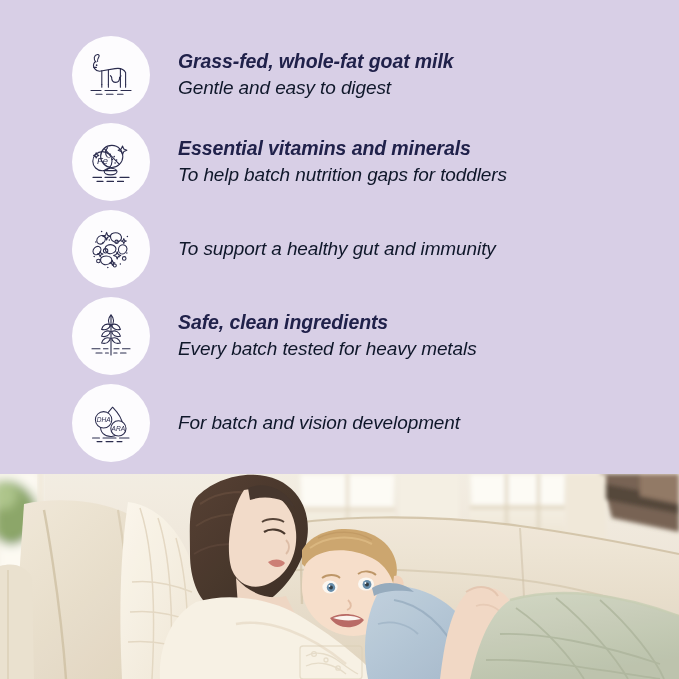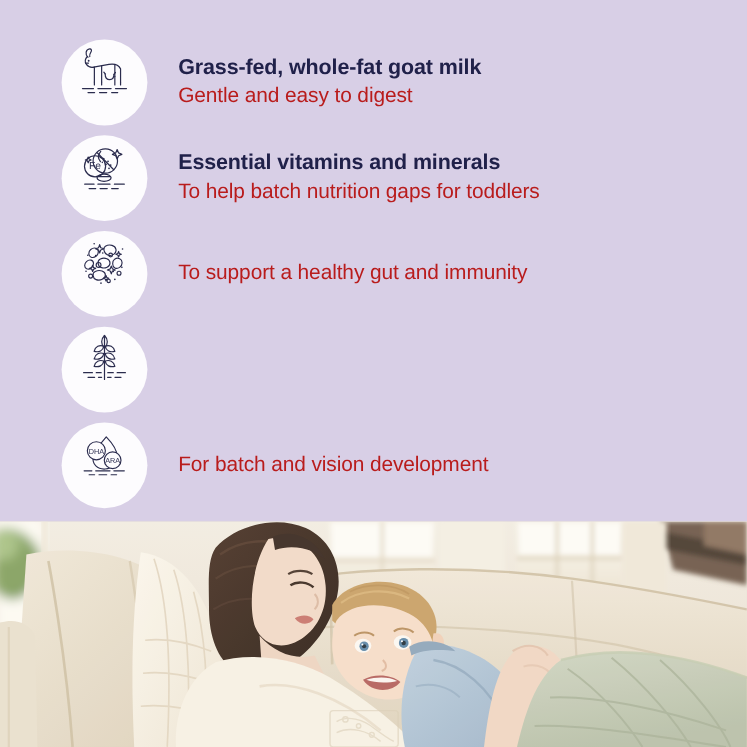--- a/index.html
+++ b/index.html
@@ -32,31 +32,32 @@
     width: 679px;
     height: 474px;
     background: #d8cfe6;
     padding-top: 31px;
   }
 
   .benefit-row {
     display: flex;
     align-items: center;
     height: 87px;
-    padding-left: 56px;
+    padding-left: 72px;
+    font-style: italic;
   }
 
   .icon-circle {
     width: 78px;
     height: 78px;
     min-width: 78px;
     border-radius: 50%;
     background: #fdfcfe;
     display: flex;
-    align-items: flex-start;
+    align-items: center;
     justify-content: center;
     overflow: hidden;
   }
 
   .icon-circle svg {
     display: block;
   }
 
   .benefit-text {
     margin-left: 28px;
@@ -70,21 +71,21 @@
     font-weight: bold;
     color: #20214a;
     letter-spacing: -0.1px;
     line-height: 1.28;
     white-space: nowrap;
   }
 
   .benefit-sub {
     font-size: 19px;
     font-weight: normal;
-    color: #b91c1c;
+    color: #0f172a;
     letter-spacing: -0.1px;
     line-height: 1.3;
     margin-top: 2px;
     white-space: nowrap;
   }
 
   
   .photo {
     position: absolute;
     left: 0;
@@ -228,20 +229,24 @@
             <path d="M21.5 41.8 L26 41.8"></path>
             <path d="M32 41.8 L37 41.8"></path>
             <path d="M40.5 41.8 L48 41.8"></path>
             <path d="M14 46 L20 46"></path>
             <path d="M23.5 46 L26.4 46"></path>
             <path d="M31.8 46 L35 46"></path>
             <path d="M38.5 46 L44 46"></path>
           </g>
         </svg>
       </div>
+      <div class="benefit-text">
+        <div class="benefit-title">Safe, clean ingredients</div>
+        <div class="benefit-sub">Every batch tested for heavy metals</div>
+      </div>
     </div>
 
     <div class="benefit-row">
       <div class="icon-circle">
         <svg width="58" height="58" viewBox="0 0 58 58">
           <g fill="none" stroke="#2b2c4e" stroke-width="1.05" stroke-linecap="round" stroke-linejoin="round">
 
             <path d="M30.6 13.2 C25 19.6, 19.8 26.4, 18.8 31.6 C17.6 38, 22.6 42.8, 29.6 42.4 C36.2 42, 40.8 37.2, 40.6 31 C40.4 25.6, 35.6 18.4, 30.6 13.2 Z"></path>
 
             <circle cx="21.6" cy="25.8" r="8.2" fill="#fdfcfe"></circle>

